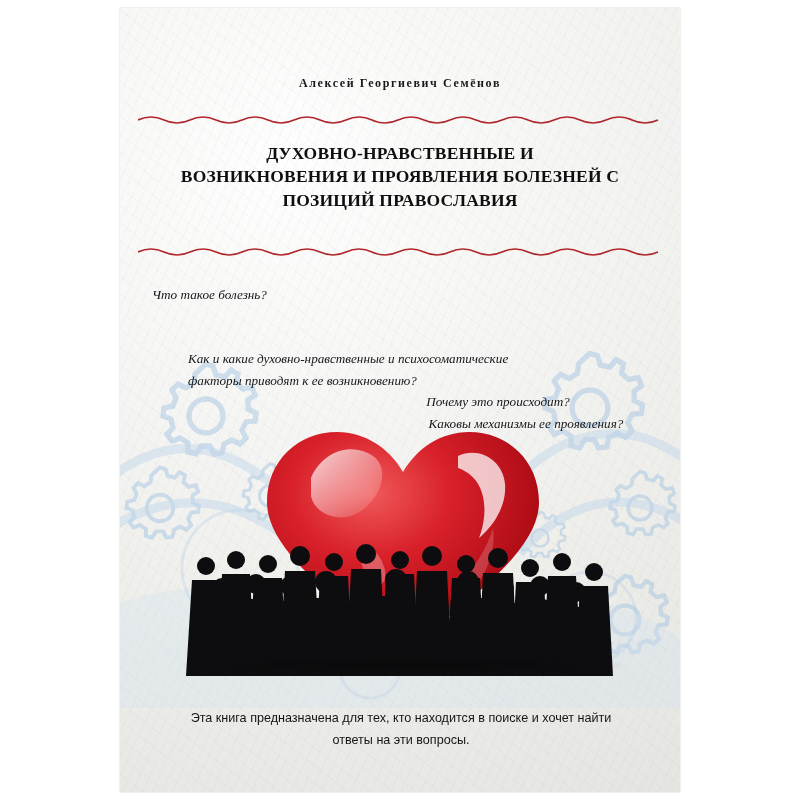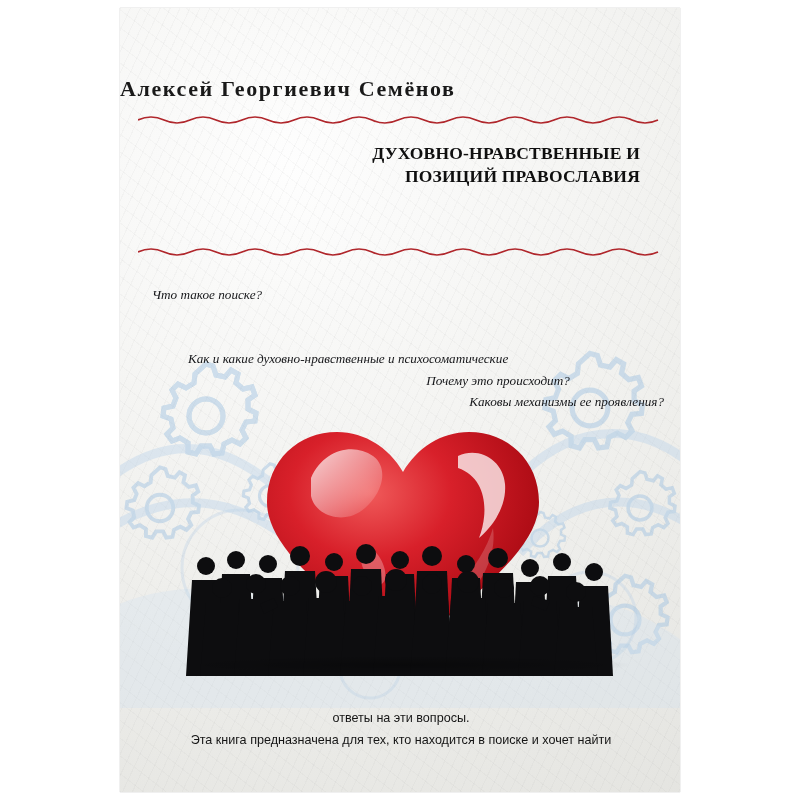--- a/index.html
+++ b/index.html
@@ -55,42 +55,43 @@
   .cover-inner {
     position: absolute;
     inset: 0;
   }
 
   .author {
     position: absolute;
     top: 68px;
     left: 0;
     width: 100%;
-    font-size: 22px;
+    text-align: center;
+    font-size: 12px;
     font-weight: bold;
     letter-spacing: 1.6px;
     color: #191919;
   }
 
   
   .wave {
     position: absolute;
     left: 18px;
     width: 524px;
     height: 12px;
   }
   .wave.top { top: 106px; }
   .wave.bottom { top: 238px; }
 
   .title {
     position: absolute;
     top: 134px;
     left: 40px;
     width: 480px;
-    text-align: right;
+    text-align: center;
     font-size: 17.5px;
     line-height: 1.33;
     font-weight: bold;
     color: #0f0f0f;
     letter-spacing: .2px;
   }
 
   .questions {
     position: absolute;
     top: 276px;
@@ -100,21 +101,21 @@
     font-style: italic;
     font-size: 13.2px;
     line-height: 1.62;
     color: #16171a;
   }
   .questions div { white-space: nowrap; }
   .q1 { text-align: left;  padding-left: 12px; }
   .q2 { text-align: left;  padding-left: 48px; margin-top: 43px; }
   .q3 { text-align: left;  padding-left: 48px; }
   .q4 { text-align: center;  padding-left: 192px; }
-  .q5 { text-align: right;  padding-left: 248px; font-family: Liberation Serif, serif; }
+  .q5 { text-align: center;  padding-left: 248px; font-family: Liberation Serif, serif; }
 
   
   .heart-wrap {
     position: absolute;
     left: 118px;
     top: 408px;
     width: 330px;
     height: 250px;
   }
   .heart {
@@ -219,30 +220,32 @@
     <div class="cover-inner">
 
       <div class="author">Алексей Георгиевич Семёнов</div>
 
       <svg class="wave top" viewBox="0 0 524 12" preserveAspectRatio="none">
         <path d="M0,6 Q 13,0 26,6 T 52,6 T 78,6 T 104,6 T 130,6 T 156,6 T 182,6 T 208,6 T 234,6 T 260,6 T 286,6 T 312,6 T 338,6 T 364,6 T 390,6 T 416,6 T 442,6 T 468,6 T 494,6 T 520,6" fill="none" stroke="#b0272c" stroke-width="1.6"></path>
       </svg>
 
       <div class="title">
         <div>ДУХОВНО-НРАВСТВЕННЫЕ И</div>
+        <div>ВОЗНИКНОВЕНИЯ И ПРОЯВЛЕНИЯ БОЛЕЗНЕЙ С</div>
         <div>ПОЗИЦИЙ ПРАВОСЛАВИЯ</div>
       </div>
 
       <svg class="wave bottom" viewBox="0 0 524 12" preserveAspectRatio="none">
         <path d="M0,6 Q 13,0 26,6 T 52,6 T 78,6 T 104,6 T 130,6 T 156,6 T 182,6 T 208,6 T 234,6 T 260,6 T 286,6 T 312,6 T 338,6 T 364,6 T 390,6 T 416,6 T 442,6 T 468,6 T 494,6 T 520,6" fill="none" stroke="#b0272c" stroke-width="1.6"></path>
       </svg>
 
       <div class="questions">
-        <div class="q1">Что такое поиске?</div>
+        <div class="q1">Что такое болезнь?</div>
         <div class="q2">Как и какие духовно-нравственные и психосоматические</div>
+        <div class="q3">факторы приводят к ее возникновению?</div>
         <div class="q4">Почему это происходит?</div>
         <div class="q5">Каковы механизмы ее проявления?</div>
       </div>
 
       <div class="heart-wrap">
         <svg class="heart" viewBox="0 0 300 250">
           <defs>
             <radialGradient id="hg" cx="38%" cy="28%" r="78%">
               <stop offset="0%" stop-color="#f05a5a"></stop>
               <stop offset="38%" stop-color="#d8202a"></stop>
@@ -339,19 +342,19 @@
           <g>
             <path d="M96,62 l-14,6 l4,10 l14,-7 z"></path>
             <path d="M356,60 l16,5 l-4,10 l-15,-6 z"></path>
           </g>
         </g>
       </svg>
 
       <div class="ground-shadow"></div>
 
       <div class="footnote">
+        <div>Эта книга предназначена для тех, кто находится в поиске и хочет найти</div>
         <div>ответы на эти вопросы.</div>
-        <div>Эта книга предназначена для тех, кто находится в поиске и хочет найти</div>
       </div>
 
     </div>
   </div>
 </div>
 
 </body></html>

